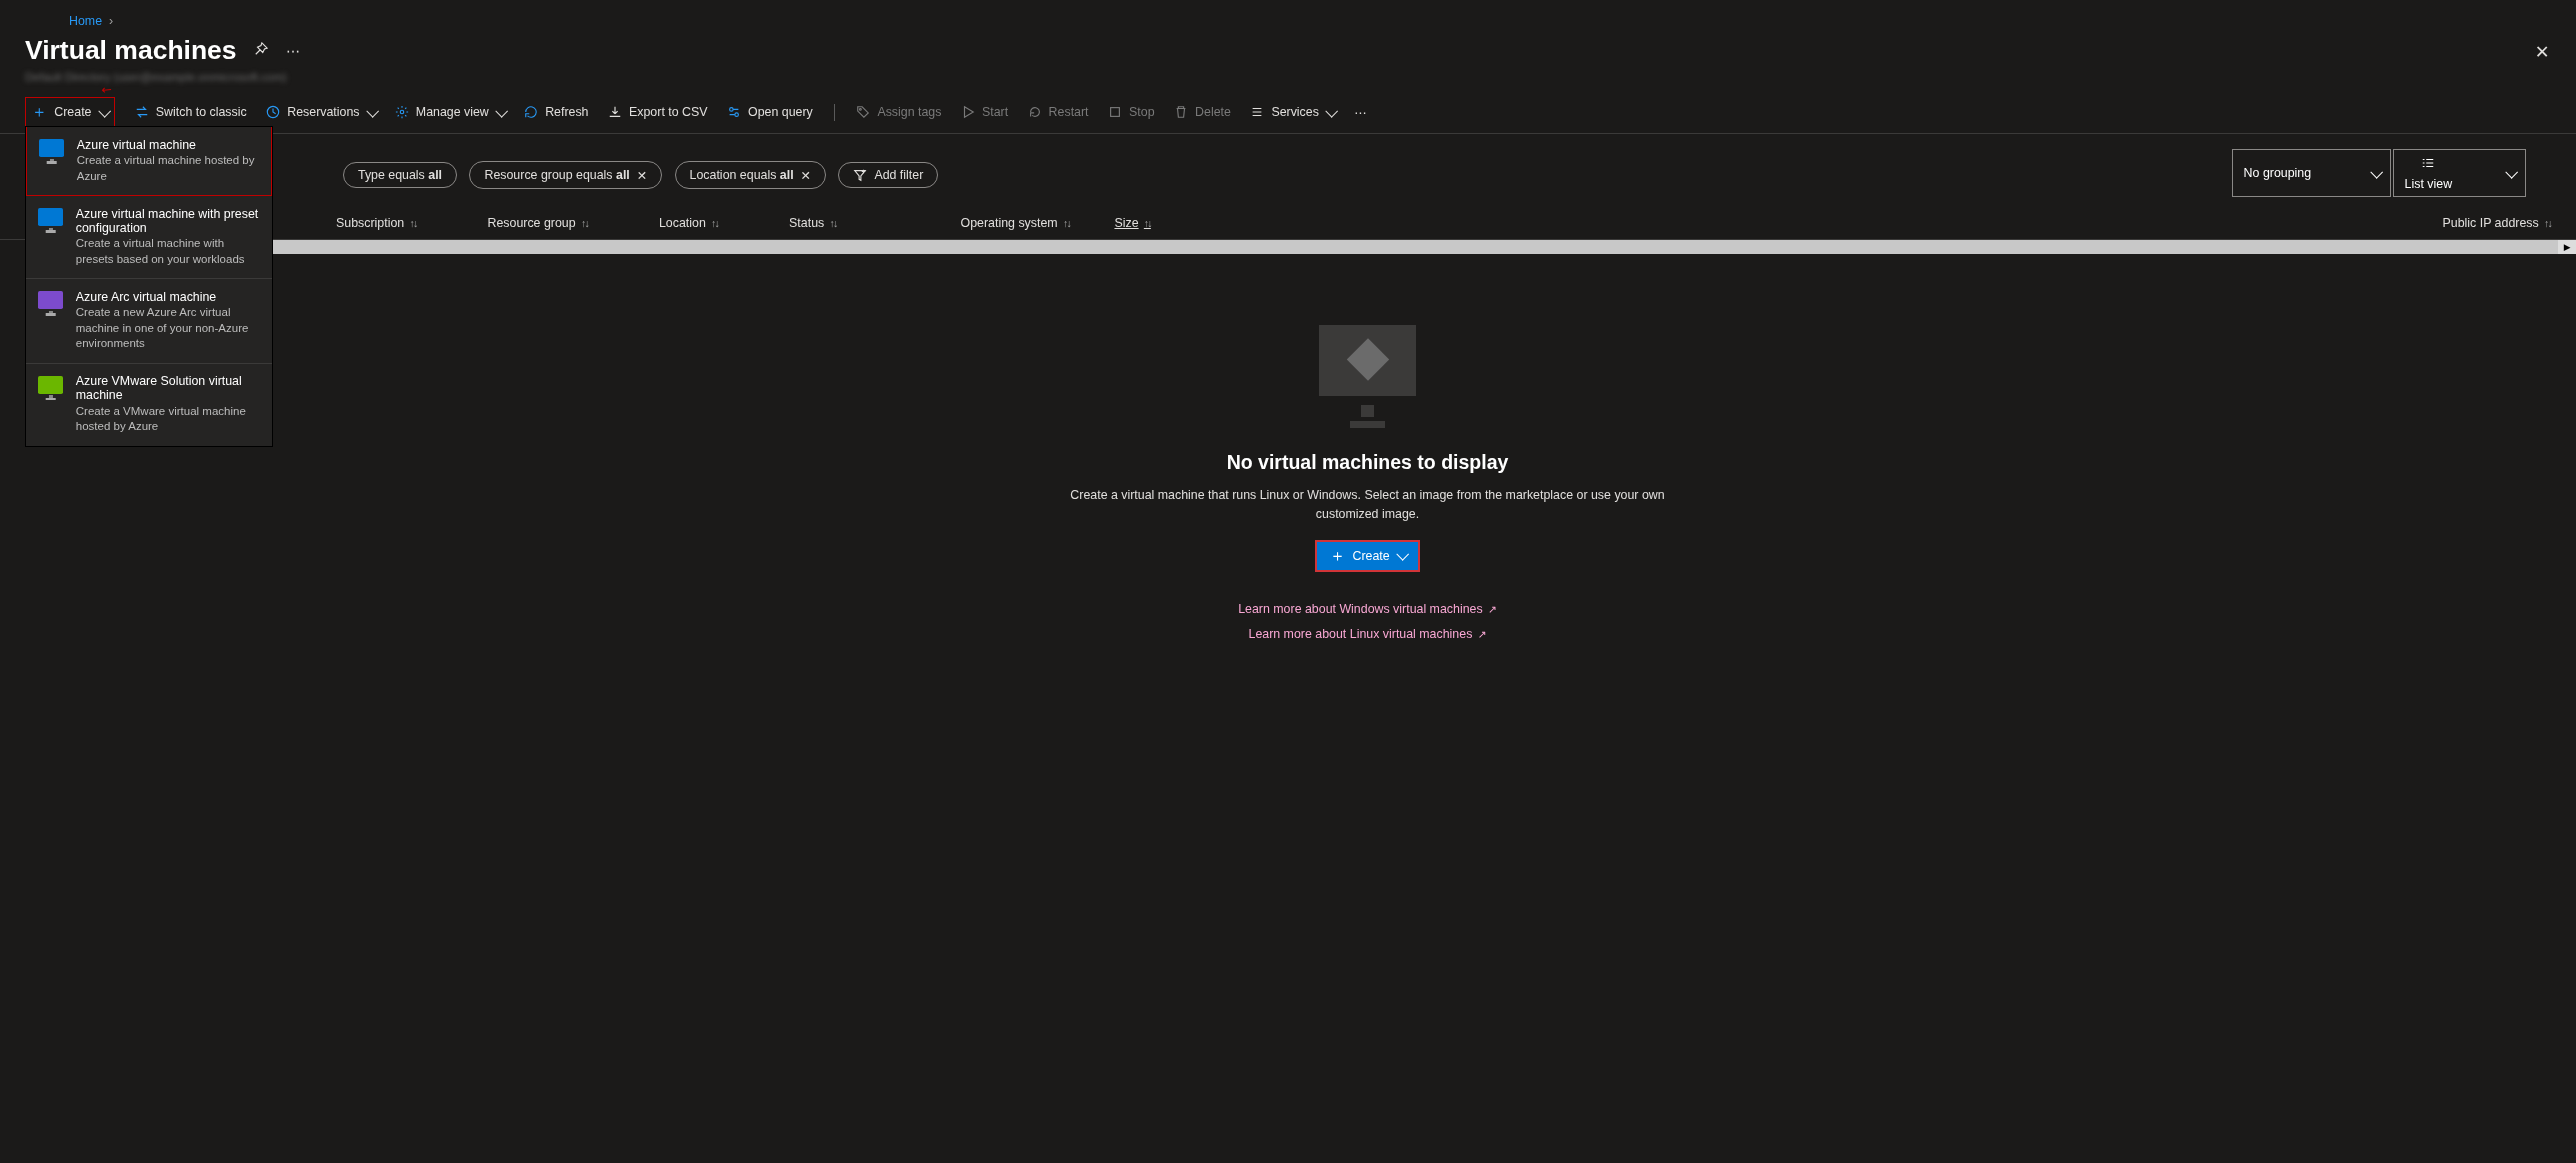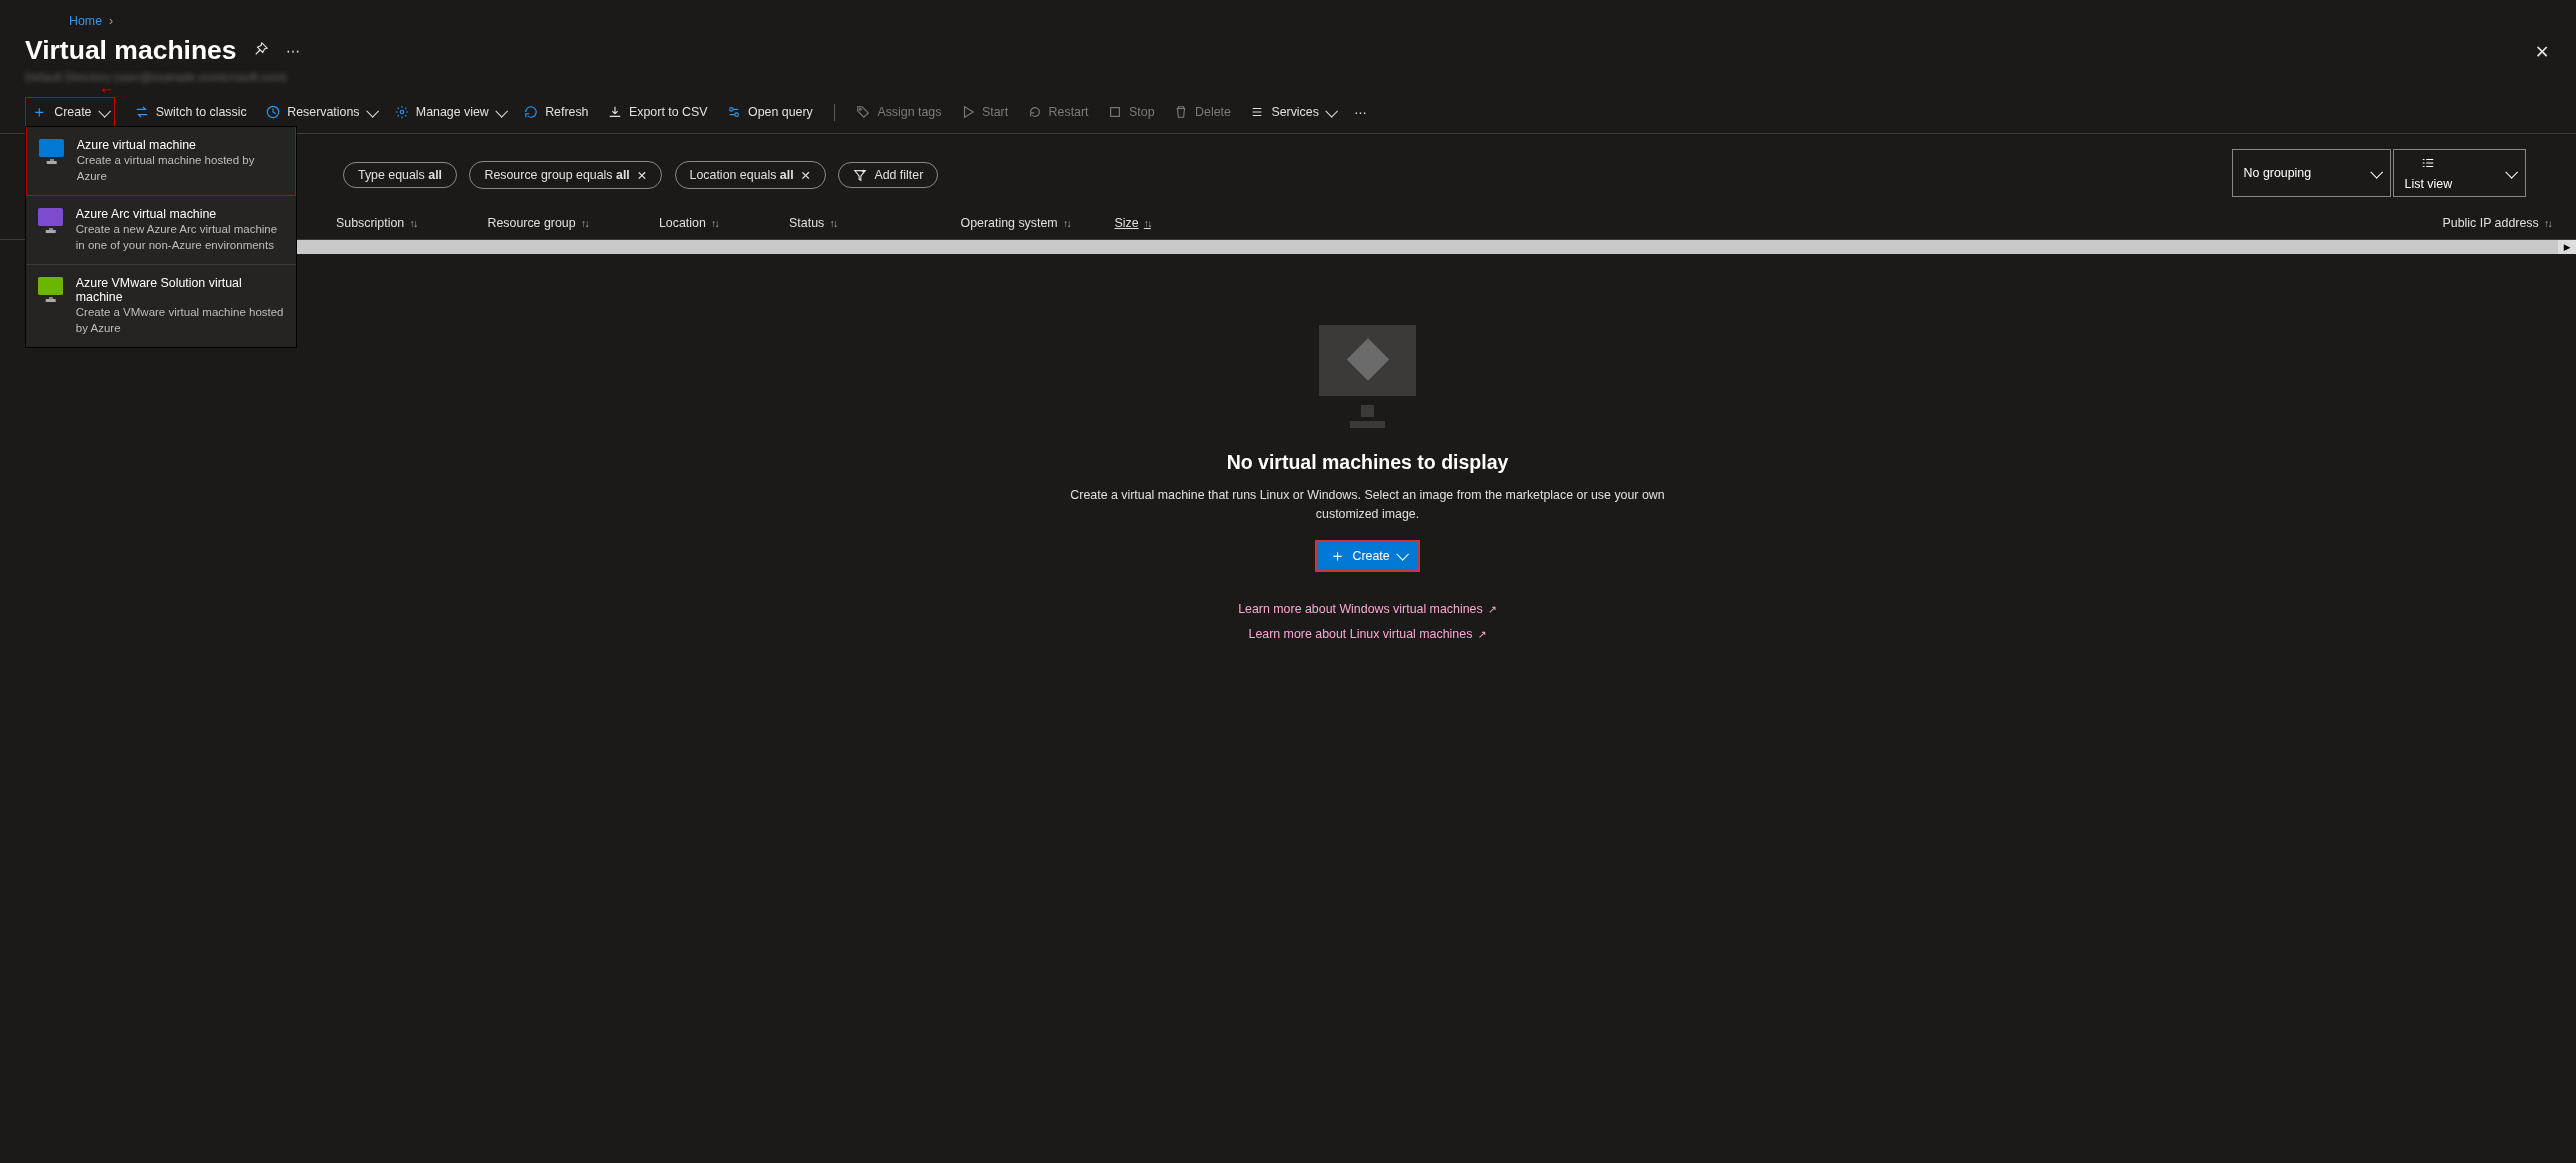--- a/index.html
+++ b/index.html
@@ -102,21 +102,21 @@
     color: #c00000;
     transform: rotate(40deg);
   }
   .create-btn-wrap .plus-blue { color: #2899f5; }
 
   
   .create-dropdown {
     position: absolute;
     left: 25px;
     top: 126px;
-    width: 272px;
+    width: 248px;
     background: #252423;
     border: 0.9px solid #000;
     z-index: 10;
   }
   .create-dropdown .first-wrap { border: 1.3px solid #c00000; border-top: none; }
   .dd-item {
     display: flex;
     gap: 12.4px;
     padding: 10.6px 12.4px;
     border-bottom: 0.9px solid #3b3a39;
@@ -447,20 +447,30 @@
         <span class="monitor-stand"></span>
       </div>
       <div class="dd-text">
         <div class="dd-title">Azure virtual machine</div>
         <div class="dd-sub">Create a virtual machine hosted by Azure</div>
       </div>
     </div>
   </div>
   <div class="dd-item">
     <div class="dd-icon">
+      <span class="monitor-frame" style="background:#0078d4;"></span>
+      <span class="monitor-stand"></span>
+    </div>
+    <div class="dd-text">
+      <div class="dd-title">Azure virtual machine with preset configuration</div>
+      <div class="dd-sub">Create a virtual machine with presets based on your workloads</div>
+    </div>
+  </div>
+  <div class="dd-item">
+    <div class="dd-icon">
       <span class="monitor-frame" style="background:#7d4bcd;"></span>
       <span class="monitor-stand"></span>
     </div>
     <div class="dd-text">
       <div class="dd-title">Azure Arc virtual machine</div>
       <div class="dd-sub">Create a new Azure Arc virtual machine in one of your non-Azure environments</div>
     </div>
   </div>
   <div class="dd-item">
     <div class="dd-icon">

